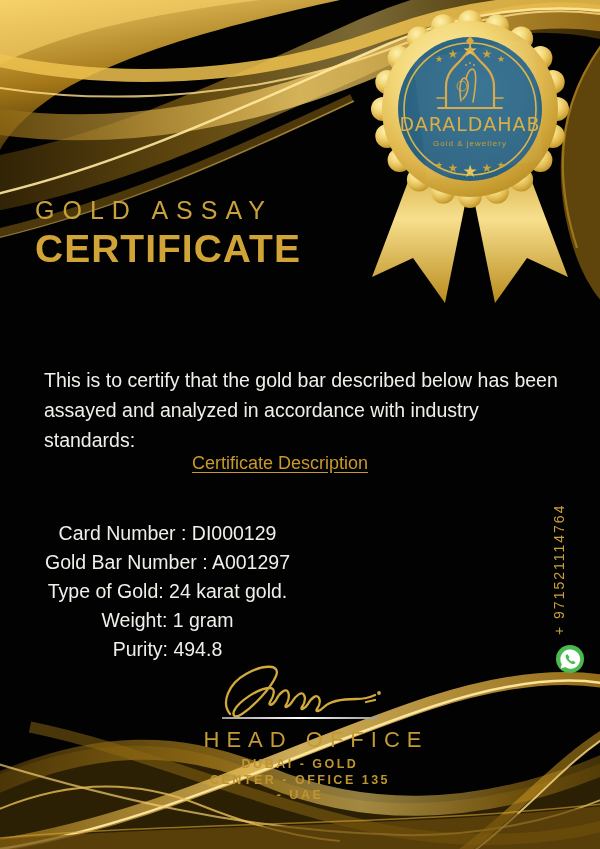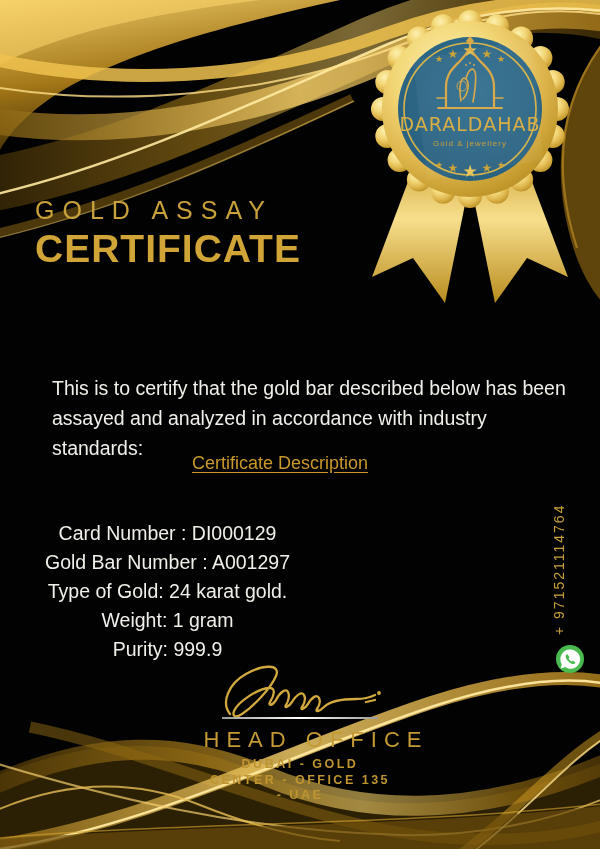--- a/index.html
+++ b/index.html
@@ -8,21 +8,21 @@
     background:#020202;overflow:hidden;
     font-family:"Liberation Sans", sans-serif;
   }
   svg{display:block;}
   .waves-top{position:absolute;left:0;top:0;width:600px;height:340px;z-index:1;}
   .waves-bottom{position:absolute;left:0;bottom:0;width:600px;height:240px;z-index:1;}
   .badge{position:absolute;left:365px;top:2px;width:210px;height:310px;z-index:3;}
   .title{position:absolute;left:35px;top:196px;width:300px;text-align:left;z-index:4;}
   .kicker{font-size:25px;letter-spacing:8px;color:#c9a13b;font-weight:500;white-space:nowrap;}
   .heading{font-size:39px;letter-spacing:1px;color:#d0a437;font-weight:800;white-space:nowrap;margin-top:2px;}
-  .intro{position:absolute;left:41px;top:362px;width:520px;margin:11px;font-size:19.5px;line-height:30px;color:#f1efe9;z-index:4;}
+  .intro{position:absolute;left:41px;top:362px;width:520px;margin:3px;font-size:19.5px;line-height:30px;color:#f1efe9;z-index:4;}
   .desc-link-wrap{position:absolute;left:0;top:453px;width:560px;text-align:center;z-index:4;}
   .desc-link{font-size:18px;color:#c9992c;text-decoration:underline;text-underline-offset:3px;cursor:pointer;}
   .details{position:absolute;left:45px;top:519px;font-size:19.5px;line-height:29px;color:#f1efe9;z-index:4;text-align:center;}
   .phone-vertical{
     position:absolute;left:551px;top:498px;height:142px;width:26px;z-index:4;
     writing-mode:vertical-rl;transform:rotate(180deg);
     font-size:14px;letter-spacing:2px;color:#c9a13b;text-align:center;white-space:nowrap;
   }
   .wa{position:absolute;left:554px;top:643px;width:32px;height:32px;z-index:4;cursor:pointer;}
   .signature{position:absolute;left:218px;top:658px;width:168px;height:62px;z-index:4;}
@@ -175,21 +175,21 @@
 
   <div class="desc-link-wrap">
     <a href="#" class="desc-link">Certificate Description</a>
   </div>
 
   <div class="details">
     <div>Card Number : DI000129</div>
     <div>Gold Bar Number : A001297</div>
     <div>Type of Gold: 24 karat gold.</div>
     <div>Weight: 1 gram</div>
-    <div>Purity: 999.9</div>
+    <div>Purity: 494.8</div>
   </div>
 
   <div class="phone-vertical">+ 971521114764</div>
 
   <div class="wa" title="">
     <svg viewBox="0 0 32 32" width="32" height="32">
       <circle cx="16" cy="16" r="14" fill="#4aba50"></circle>
       <path d="M16,6.6 a9.6,9.6 0 0 0 -8.2,14.6 L6.6,25.5 l4.5,-1.4 a9.6,9.6 0 1 0 4.9,-17.5 Z" fill="#ffffff"></path>
       <path d="M12.4,11.4 c-0.8,0.9 -1,2.6 -0.2,4.2 c1,2 2.9,3.9 4.9,4.9 c1.6,0.8 3.3,0.7 4.1,-0.2 l0.5,-0.6 l-2.6,-2 l-1.4,0.9 c-1.2,-0.6 -2.5,-1.9 -3.1,-3.1 l0.9,-1.4 l-2.1,-2.9 Z" fill="#4aba50"></path>
     </svg>

